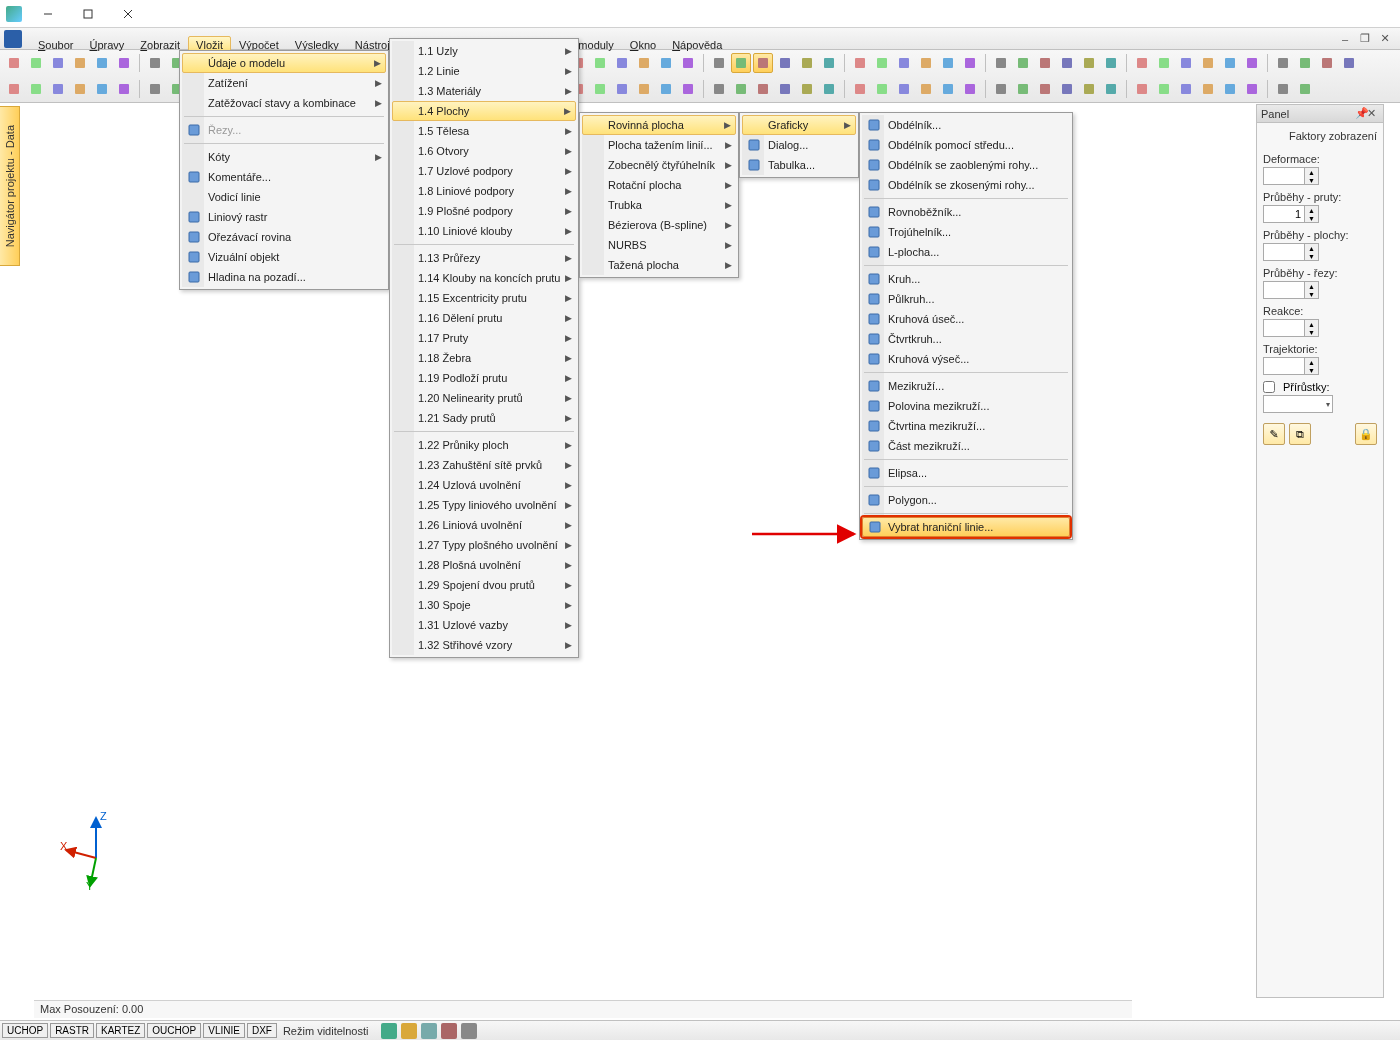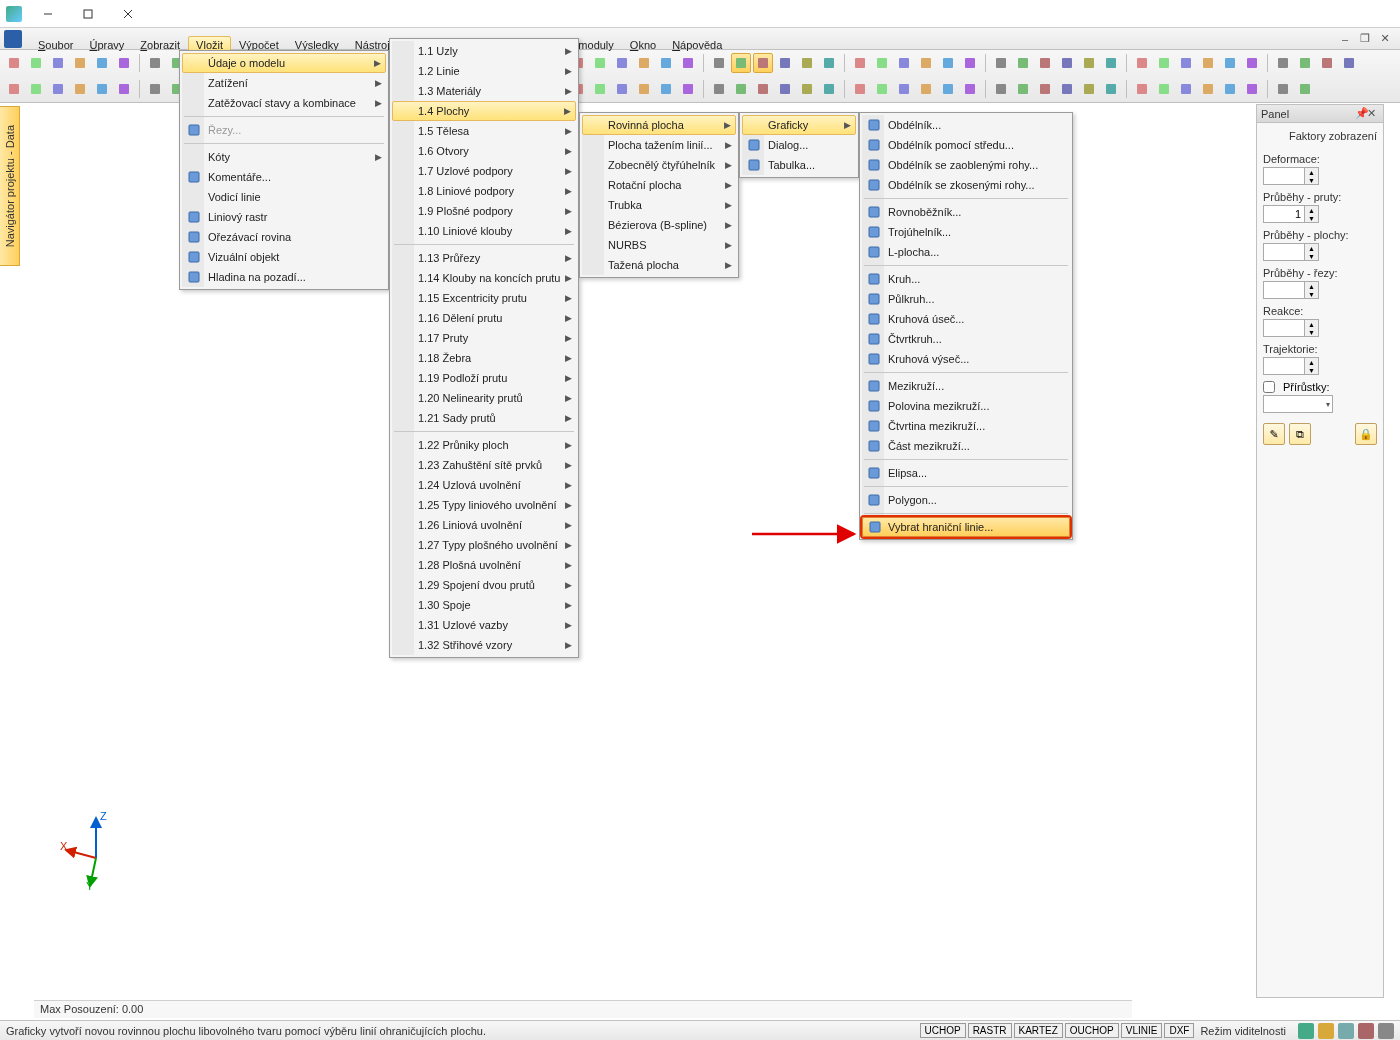--- a/index.html
+++ b/index.html
@@ -751,21 +751,20 @@
     <text x="44" y="10" fill="#0060d0" font-size="9">Z</text>
     <line x1="40" y1="48" x2="10" y2="40" stroke="#d02000" stroke-width="2" marker-end="url(#ar)"></line>
     <text x="4" y="40" fill="#d02000" font-size="9">X</text>
     <line x1="40" y1="48" x2="34" y2="76" stroke="#00a000" stroke-width="2" marker-end="url(#ar)"></line>
     <text x="30" y="80" fill="#00a000" font-size="9">Y</text>
   </svg>
 </div>
 
 <div class="status-line1">Max Posouzení: 0.00</div>
 <div class="statusbar">
-  <div class="hint">Graficky vytvoří novou rovinnou plochu libovolného tvaru pomocí výběru linií ohraničujících plochu.</div>
   <div id="status-chips" style="display: flex;">
       <span class="chip">UCHOP</span>
       <span class="chip">RASTR</span>
       <span class="chip">KARTEZ</span>
       <span class="chip">OUCHOP</span>
       <span class="chip">VLINIE</span>
       <span class="chip">DXF</span>
     </div>
   <div class="mode">Režim viditelnosti</div>
   <div class="icons">

